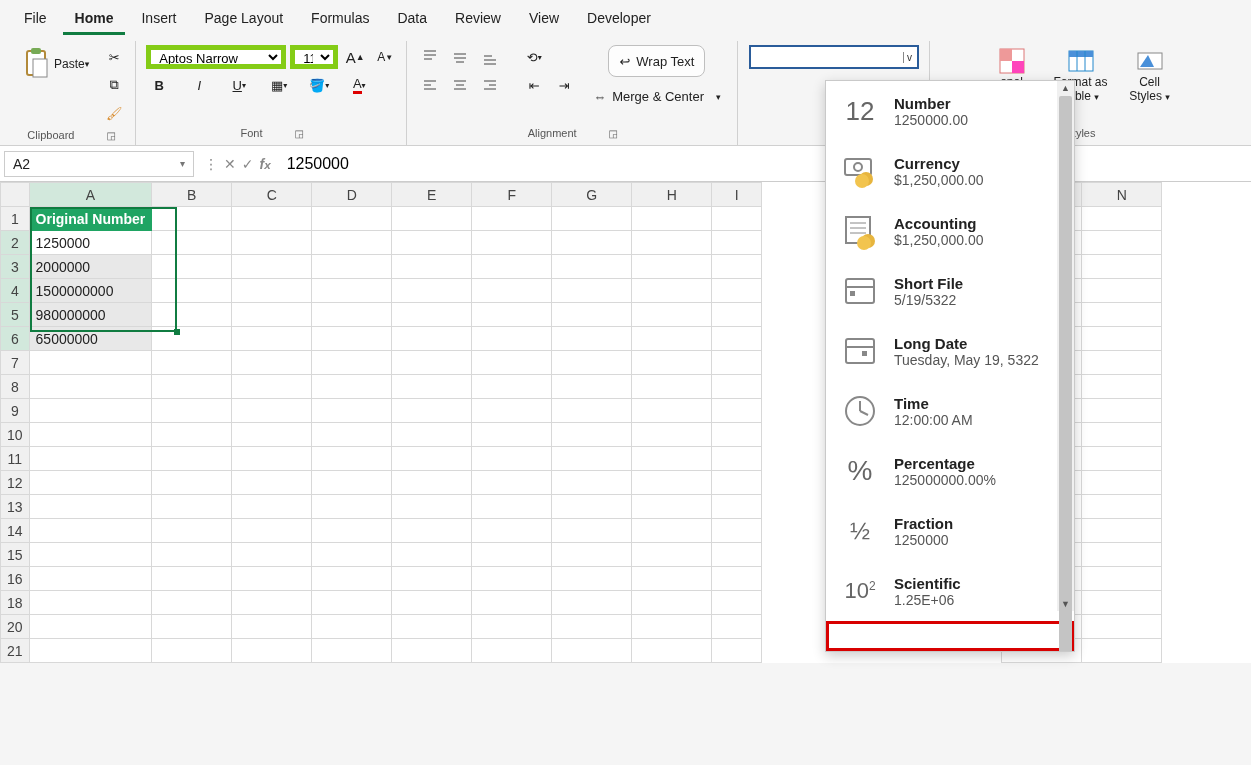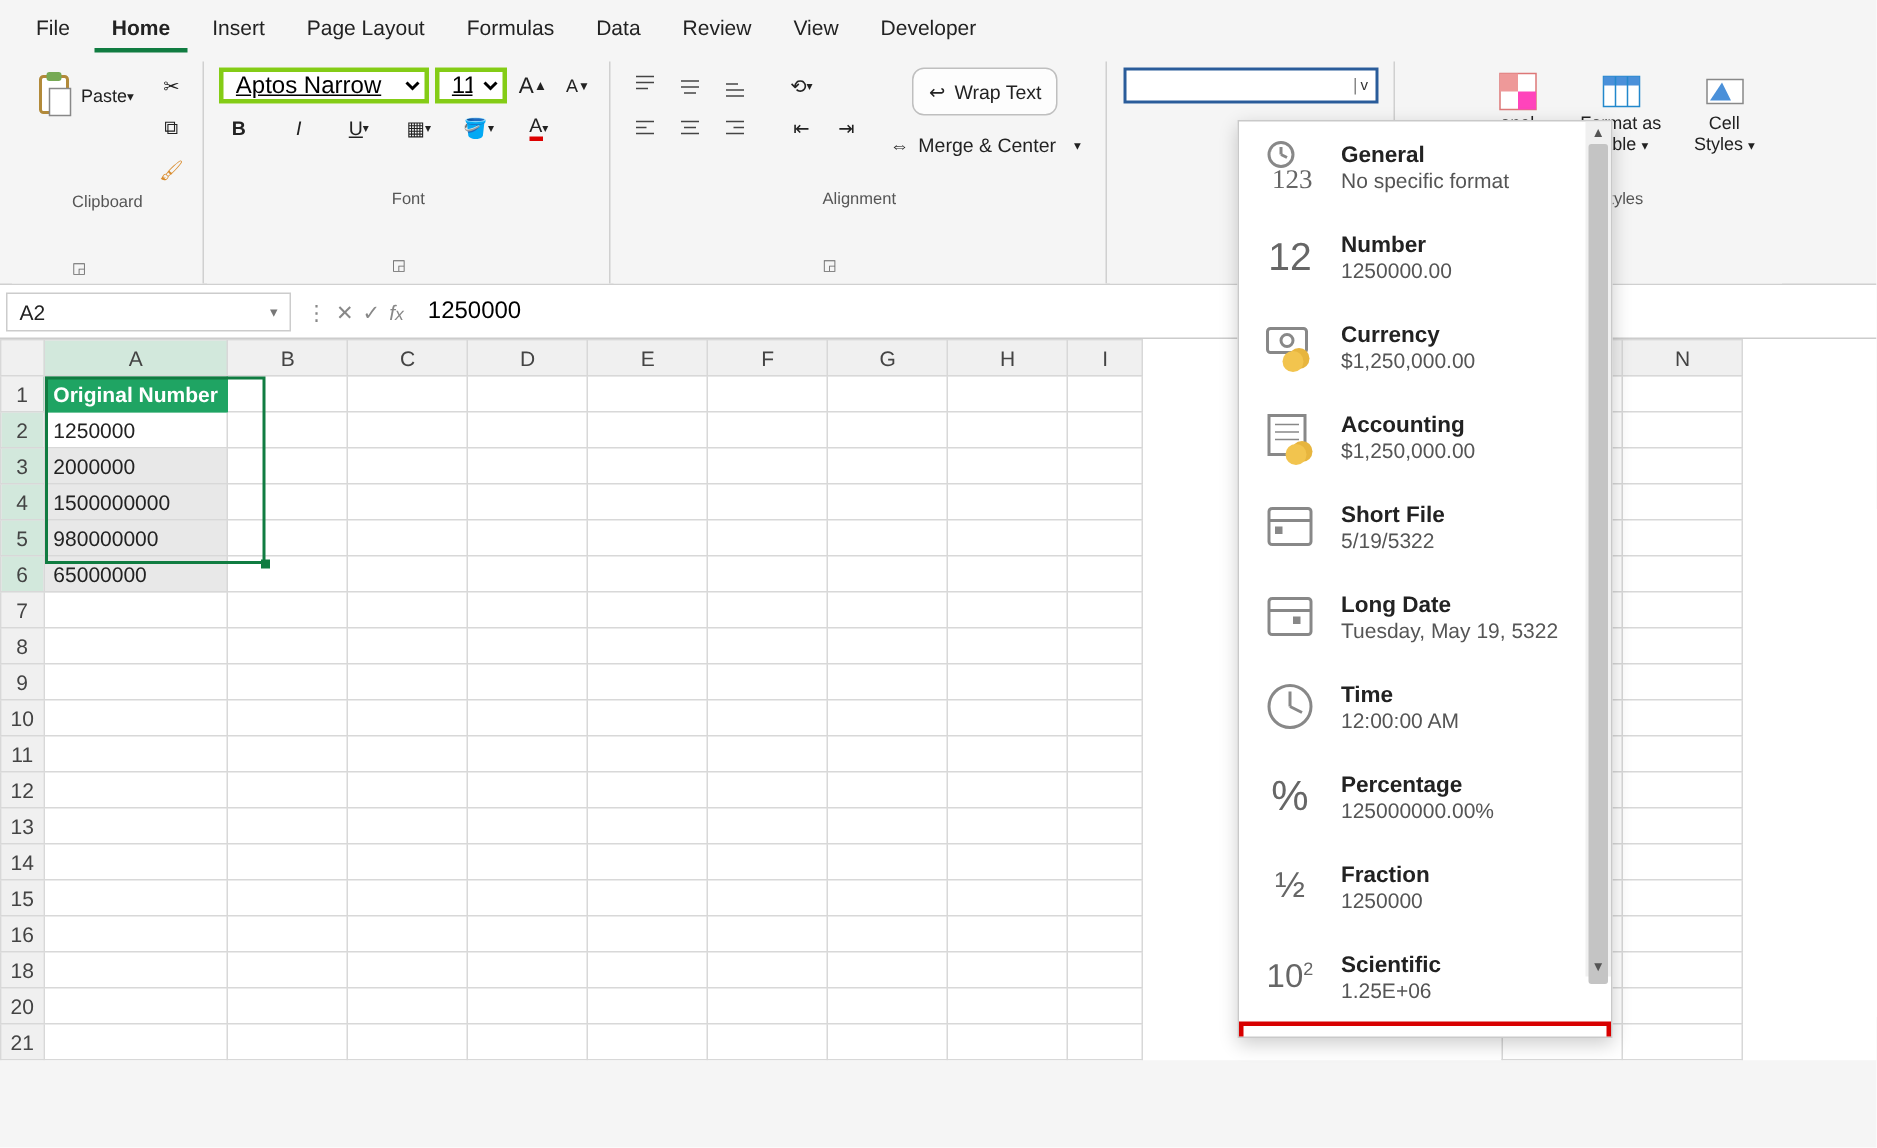--- a/index.html
+++ b/index.html
@@ -42,23 +42,22 @@
     flex-direction: column;
     align-items: center;
     position: relative;
   }
   .group:last-child { border-right:none;}
   .group-label {
     font-size: 11px;
     color: #555;
     padding: 4px 0 2px;
     display:flex;
-    align-items:flex-start;
+    align-items:flex-end;
     gap:32px;
-    flex-direction:column;
   }
   .group-label .launcher {
     font-size:10px;
     color:#666;
     cursor:pointer;
   }
   .group-body {
     display: flex;
     align-items: flex-start;
     gap: 8px;
@@ -70,21 +69,21 @@
     display:flex; flex-direction:row; align-items:center;
     padding:2px 4px; min-width:48px; cursor:pointer;
     font-size:12px;
   }
   .btn-lg .ic { width:34px; height:34px; }
   .btn-sm {
     width:26px;height:24px;display:flex;align-items:center;justify-content:center;
     border:1px solid transparent; border-radius:3px; cursor:pointer;
   }
   select, input.small {
-    font-size:16px; height:24px; border:3px solid #84cc16; background:#fff;
+    font-size:13px; height:24px; border:5px solid #84cc16; background:#fff;
     padding:0 4px;
     text-decoration:underline;
   }
   .font-name{width:140px;}
   .font-size{width:48px;}
   .wraptext {
     border:1px solid #bfbfbf; border-radius:8px;
     padding:4px 10px; display:flex; gap:6px; align-items:center;
     cursor:pointer; background:#fdfdfd; height:32px;
   }
@@ -403,21 +402,21 @@
 
 <div class="formula-row">
   <div class="name-box">
     <span>A2</span>
     <span class="dd">▾</span>
   </div>
   <div class="fb-icons">
     <span style="cursor:pointer;">⋮</span>
     <span style="cursor:pointer;">✕</span>
     <span style="cursor:pointer;">✓</span>
-    <span style="font-style:italic;cursor:pointer;">f<small>x</small></span>
+    <span style="font-style:italic;cursor:pointer;font-weight:bold;">f<small>x</small></span>
   </div>
   <input class="formula-input" value="1250000" style="">
 </div>
 
 <div class="grid-wrap sel-outline">
   <table class="sheet sel-col sel-rows">
     <tbody>
         <tr>
       <th class="corner"></th>
       <th class="col colA colA-hdr">A</th>
@@ -724,34 +723,20 @@
 
   <div class="selection-border" style="left:30px; top:25px; width:147px; height:125px;"></div>
   <div class="fill-handle" style="left:174px; top:147px;"></div>
 </div>
 
 <div class="format-dropdown">
   <div class="inner">
     <div id="fmt-list">
         <div class="fmt-item">
           <div class="fmt-icon">
-            <svg width="40" height="40">
-              <circle cx="14" cy="12" r="8" fill="none" stroke="#888" stroke-width="2"></circle>
-              <line x1="14" y1="7" x2="14" y2="12" stroke="#888" stroke-width="2"></line>
-              <line x1="14" y1="12" x2="18" y2="14" stroke="#888" stroke-width="2"></line>
-              <text x="8" y="34" font-size="18" fill="#666" font-family="Segoe UI">123</text>
-            </svg>
-          </div>
-          <div class="fmt-text">
-            <div class="t">General</div>
-            <div class="s">No specific format</div>
-          </div>
-        </div>
-        <div class="fmt-item">
-          <div class="fmt-icon">
             <div style="font-size:26px;color:#666;">12</div>
           </div>
           <div class="fmt-text">
             <div class="t">Number</div>
             <div class="s">1250000.00</div>
           </div>
         </div>
         <div class="fmt-item">
           <div class="fmt-icon">
             <svg width="40" height="40">

